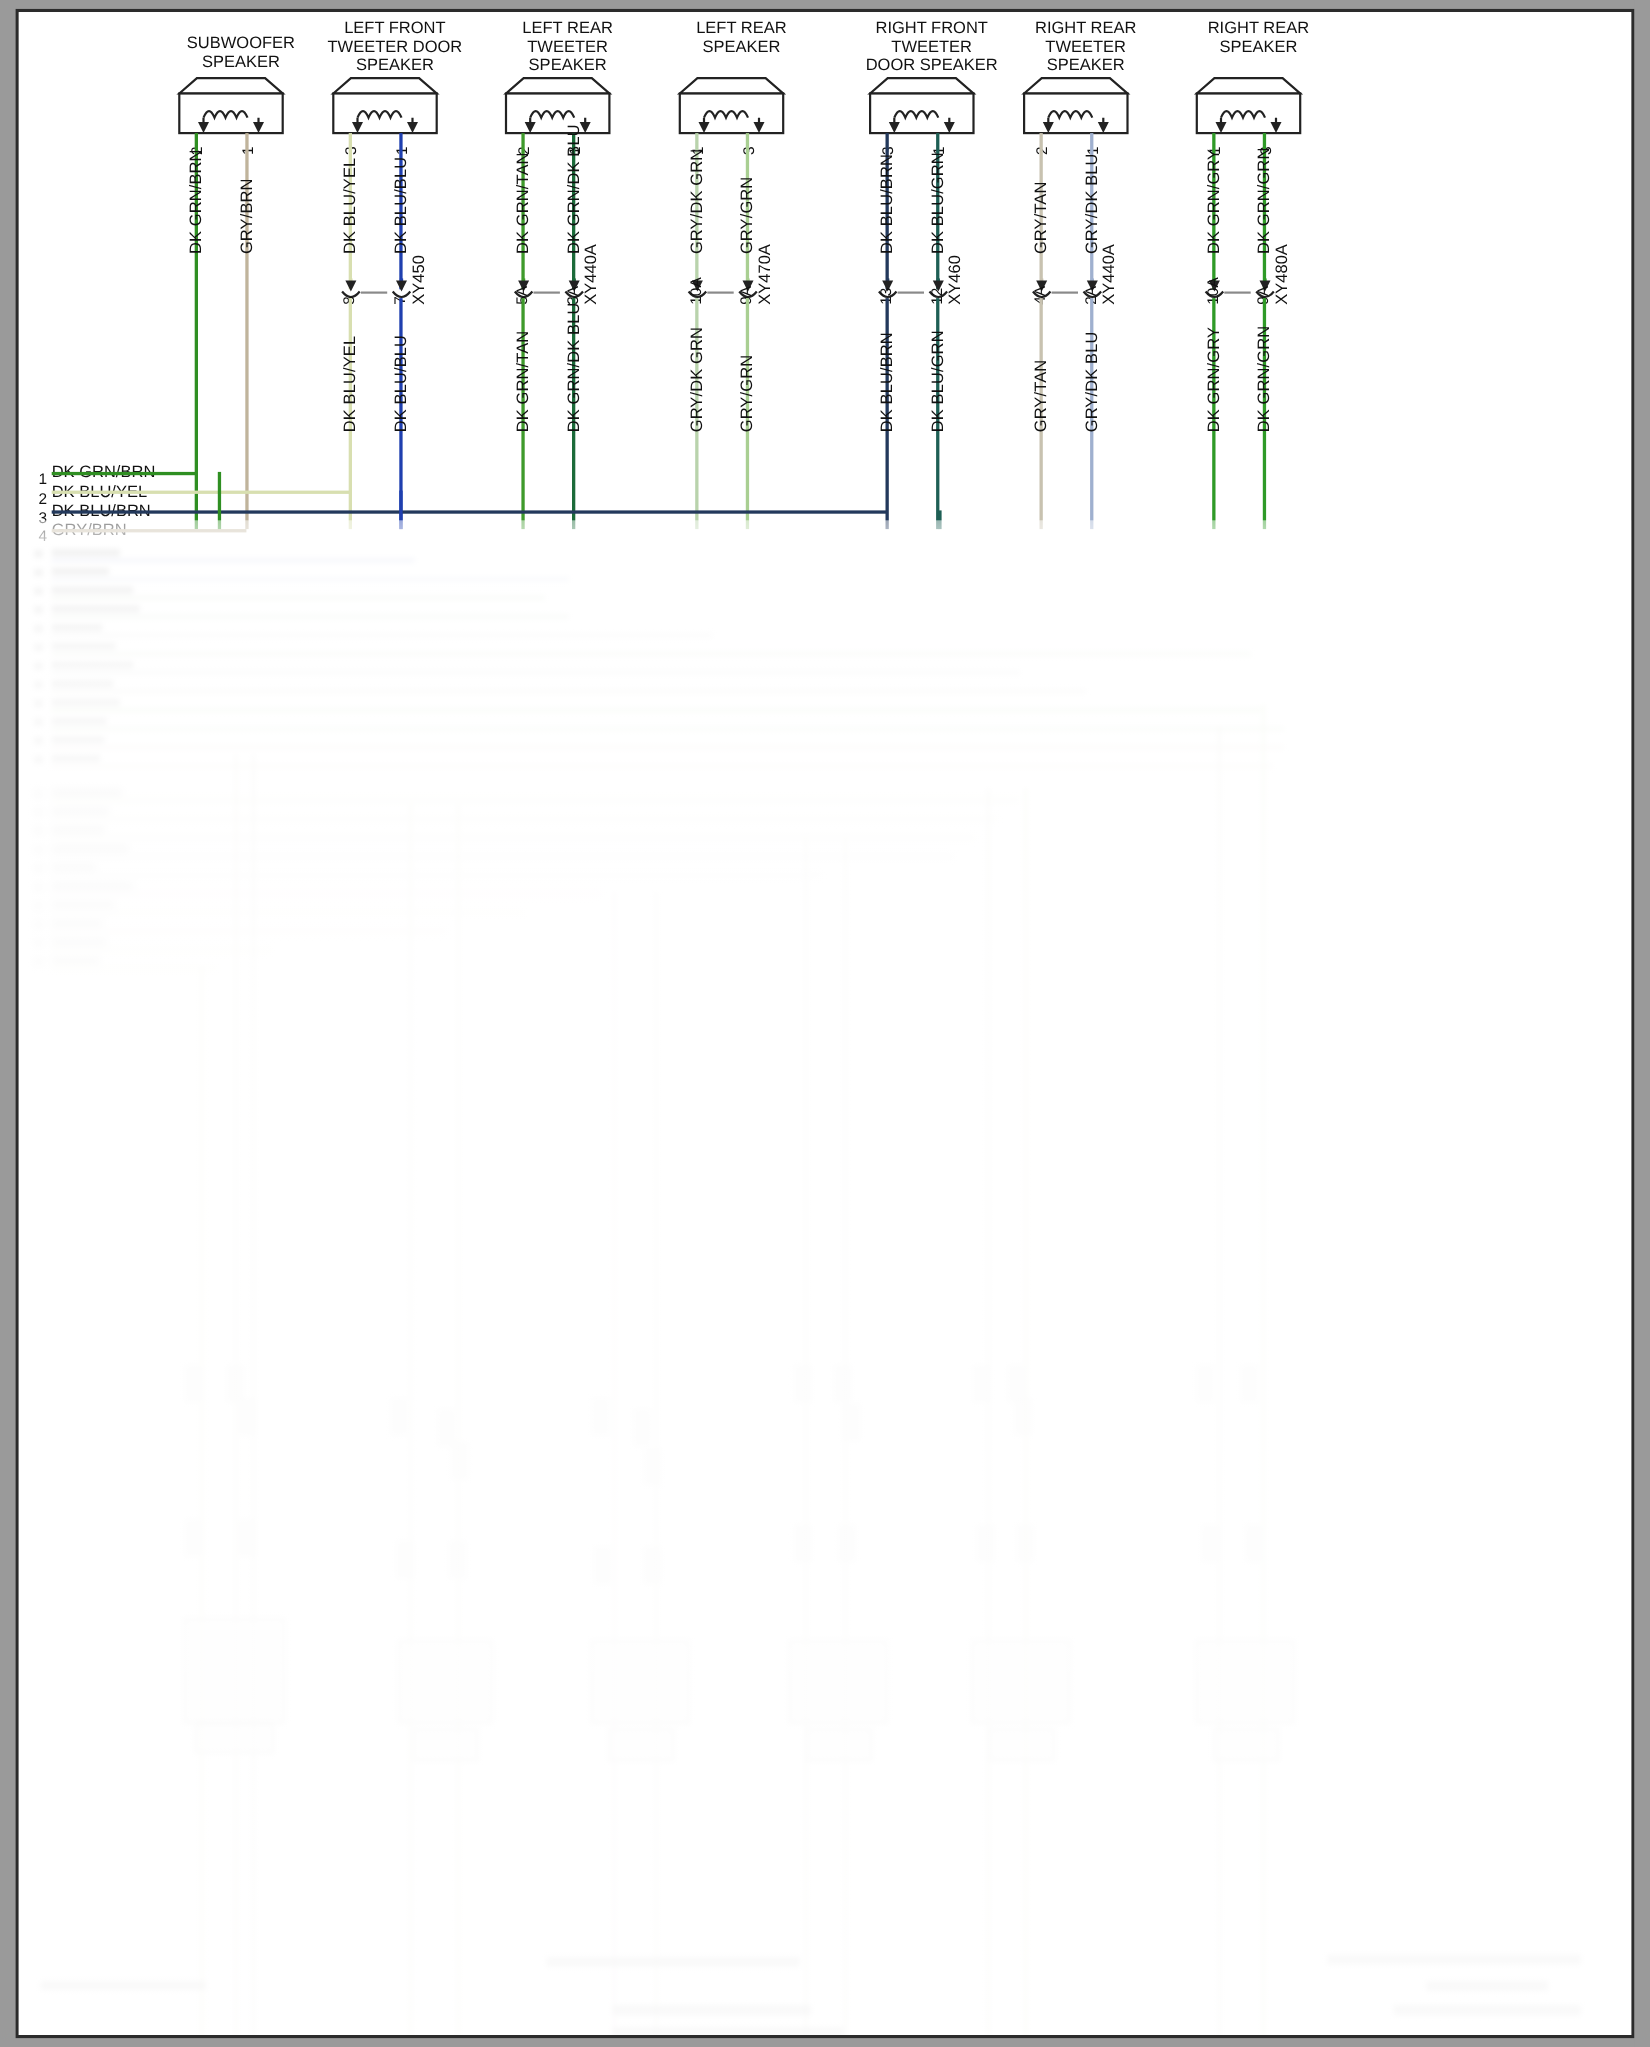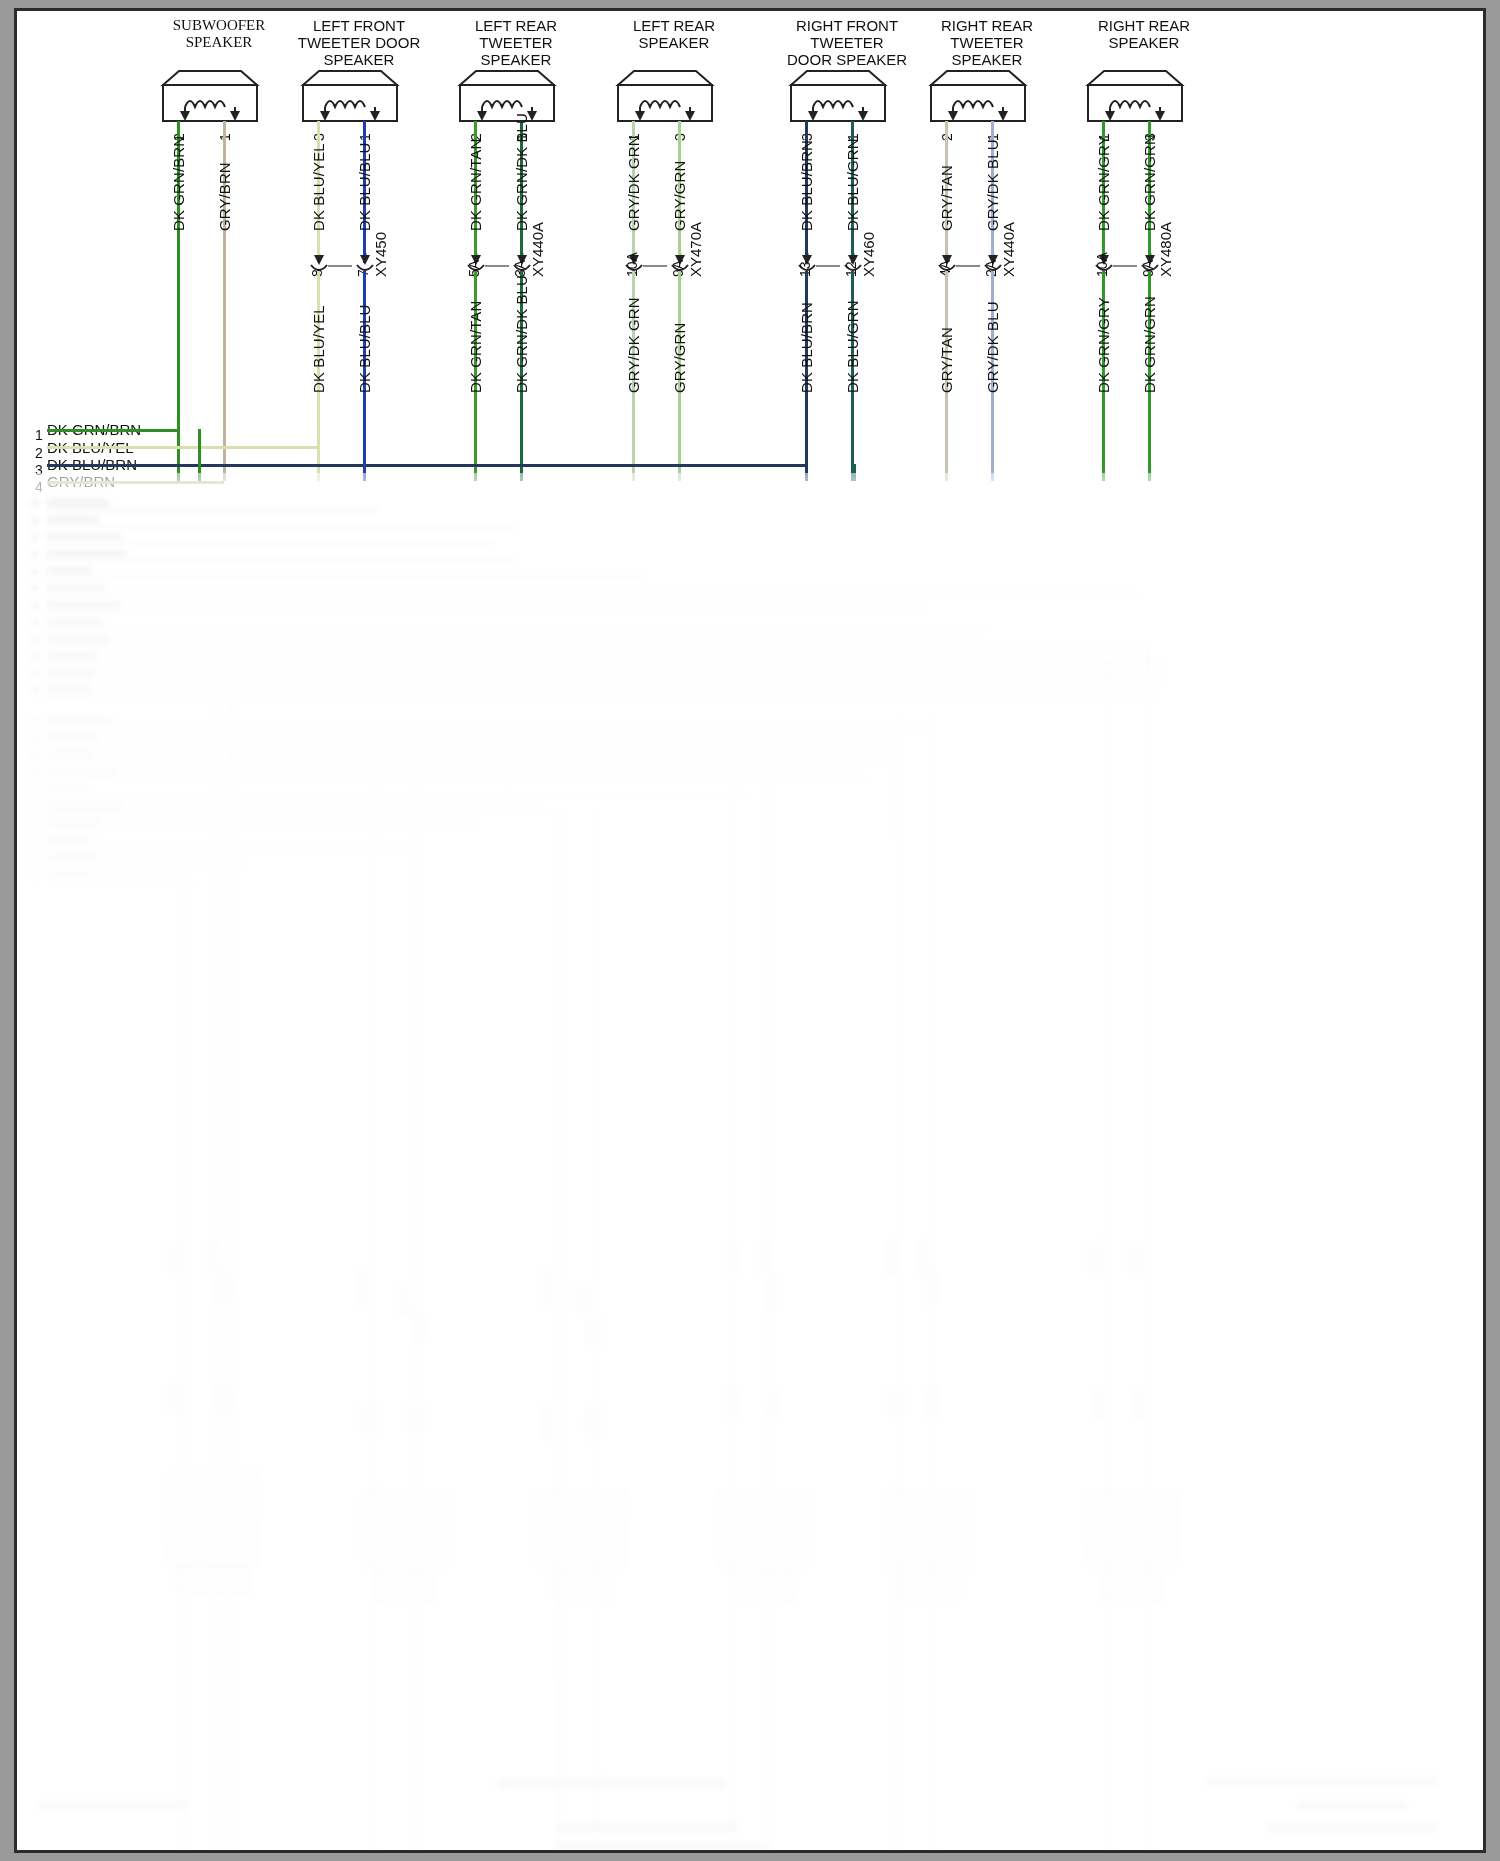--- a/index.html
+++ b/index.html
@@ -101,21 +101,21 @@
   }
 </style>
 </head>
 <body>
 
 <div id="frame">
   <div id="sheet">
 
     <div id="speaker-layer">
         <div class="spk" style="left: 0px; top: 0px; position: absolute;">
-          <div class="spk-title" style="left: 102px; top: 6px; font-family: Liberation Serif, serif;">SUBWOOFER
+          <div class="spk-title" style="left: 102px; top: 20px;">SUBWOOFER
 SPEAKER</div>
           <svg width="110" height="56" viewBox="0 0 110 56" style="position: absolute; left: 138px; top: 58px;">
             <path d="M 8 16 L 24 2 L 86 2 L 102 16 Z" fill="#ffffff" stroke="#222222" stroke-width="2"></path>
             <rect x="8" y="16" width="94" height="36" fill="#ffffff" stroke="#222222" stroke-width="2"></rect>
             <path d="M 30 38 q 5 -12 10 0 q 5 -12 10 0 q 5 -12 10 0 q 5 -12 10 0" fill="none" stroke="#222222" stroke-width="2"></path>
             <path d="M 30 38 L 30 44" fill="none" stroke="#222222" stroke-width="2"></path>
             <path d="M 80 38 L 80 44" fill="none" stroke="#222222" stroke-width="2"></path>
             <path d="M 30 52 L 25 42 L 35 42 Z" fill="#222222"></path>
             <path d="M 80 52 L 75 42 L 85 42 Z" fill="#222222"></path>
           </svg>

